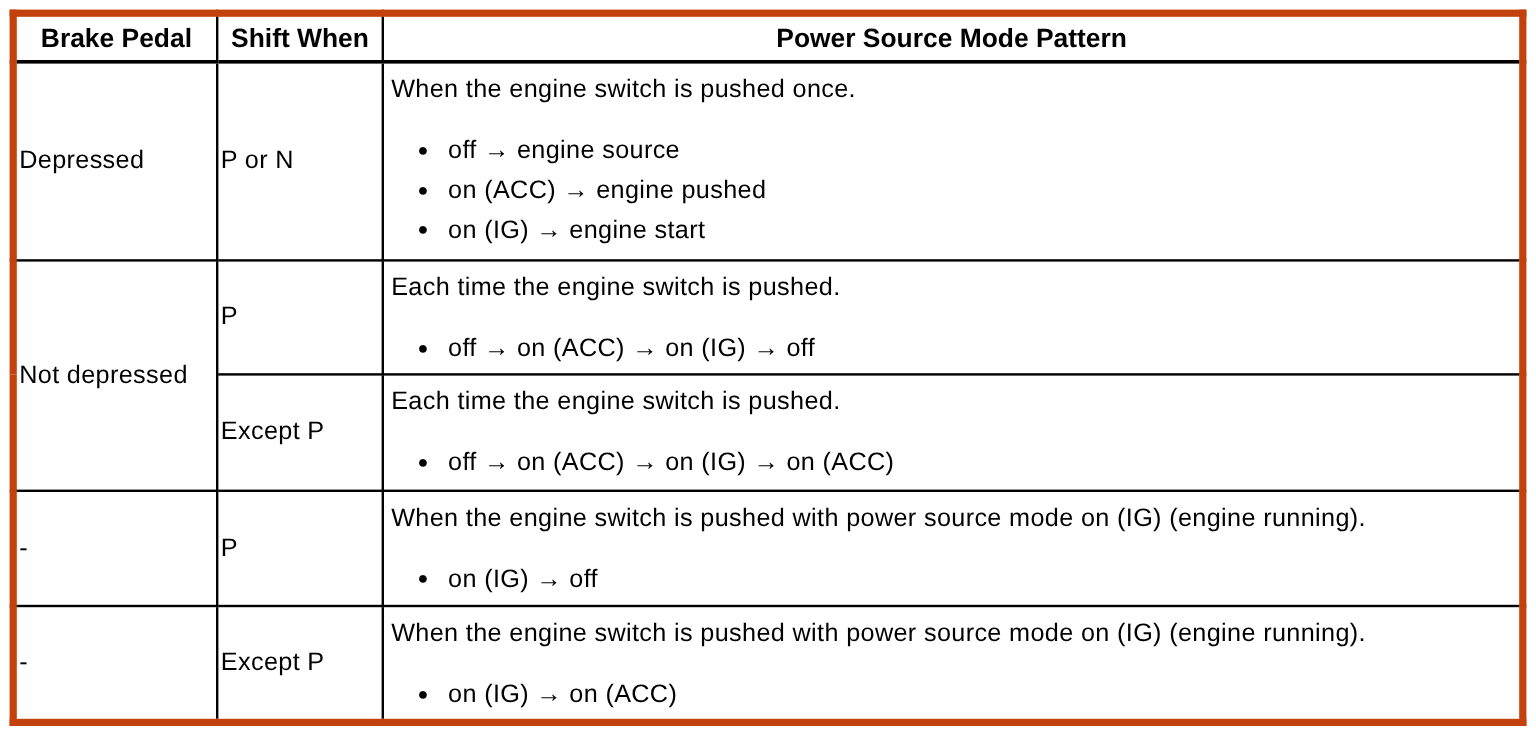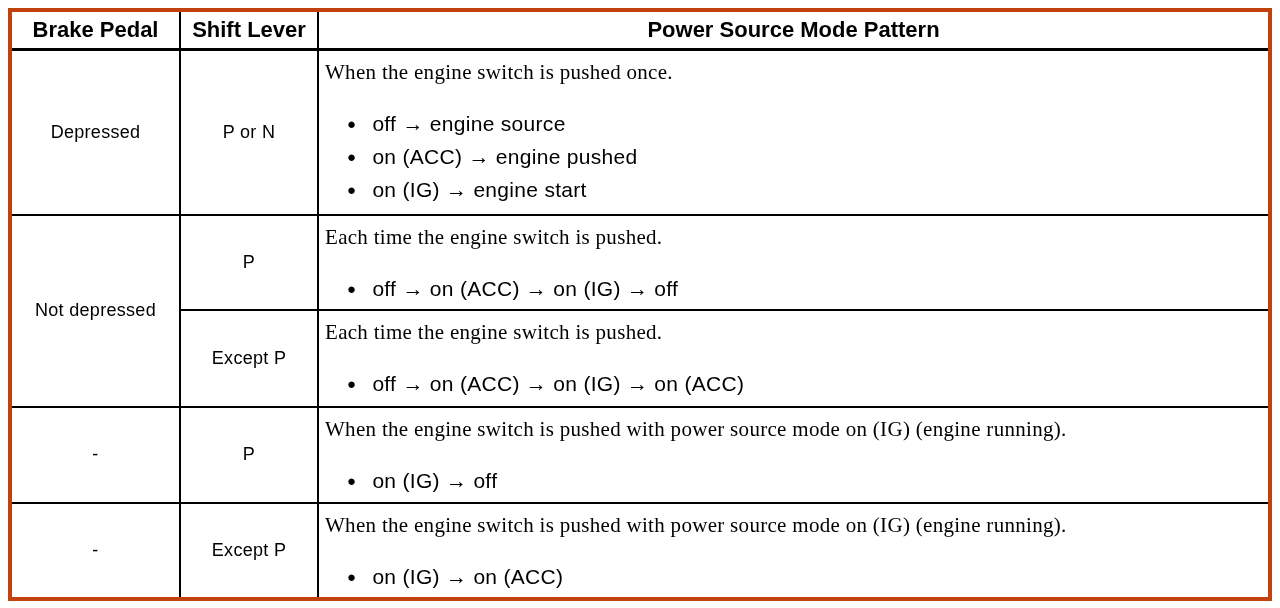--- a/index.html
+++ b/index.html
@@ -17,53 +17,51 @@
     top: 8px;
     left: 8px;
     width: 1264px;
     height: 592px;
   }
   table.mode-table {
     border-collapse: collapse;
     table-layout: fixed;
     width: 100%;
     height: 100%;
-    border: 4px solid #c2410c;
+    border: 6px solid #c2410c;
   }
   .mode-table th,
   .mode-table td {
     border: 2px solid #000;
     background: #fff;
   }
   .mode-table thead th {
     border-bottom: 3px solid #000;
     font-weight: bold;
     font-size: 22px;
     text-align: center;
     vertical-align: middle;
     height: 36px;
     padding: 0;
   }
   td.center-cell {
-    text-align: center;
     vertical-align: middle;
-    font-size: 18px;
+    font-size: 21px;
     padding: 0 2px;
     letter-spacing: 0.3px;
   }
   td.pattern-cell {
     vertical-align: top;
     font-size: 21px;
     padding: 8px 8px 4px 6px;
     letter-spacing: 0.3px;
   }
   .intro-line {
     line-height: 27px;
     white-space: nowrap;
-    font-family: Liberation Serif, serif;
   }
   ul.bullet-list {
     list-style: none;
     margin: 21px 0 0 0;
     padding: 0 0 0 22px;
   }
   ul.bullet-list li {
     line-height: 33px;
     white-space: nowrap;
   }
@@ -85,21 +83,21 @@
 <div class="page">
   <table class="mode-table">
     <colgroup>
       <col style="width:170px">
       <col style="width:138px">
       <col>
     </colgroup>
     <thead>
       <tr>
         <th>Brake Pedal</th>
-        <th>Shift Lever</th>
+        <th>Shift When</th>
         <th>Power Source Mode Pattern</th>
       </tr>
     </thead>
     <tbody>
       <tr class="row-1">
         <td class="center-cell">Depressed</td>
         <td class="center-cell">P or N</td>
         <td class="pattern-cell">
           <div class="intro-line">When the engine switch is pushed once.</div>
           <ul class="bullet-list">

